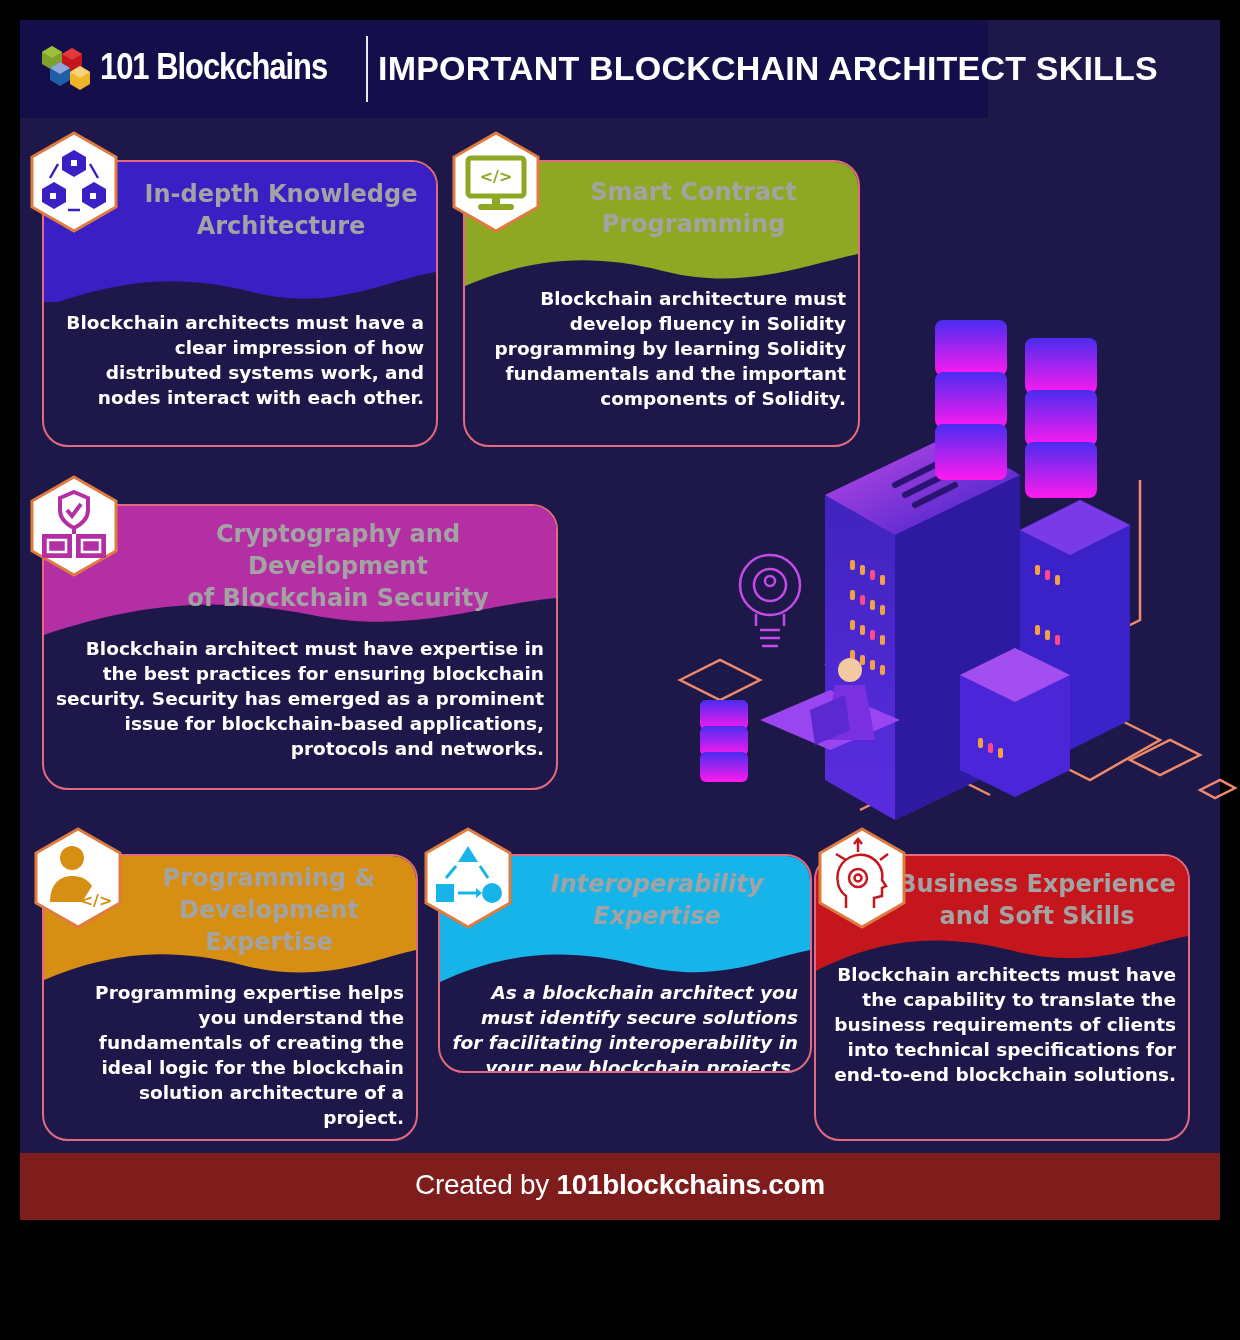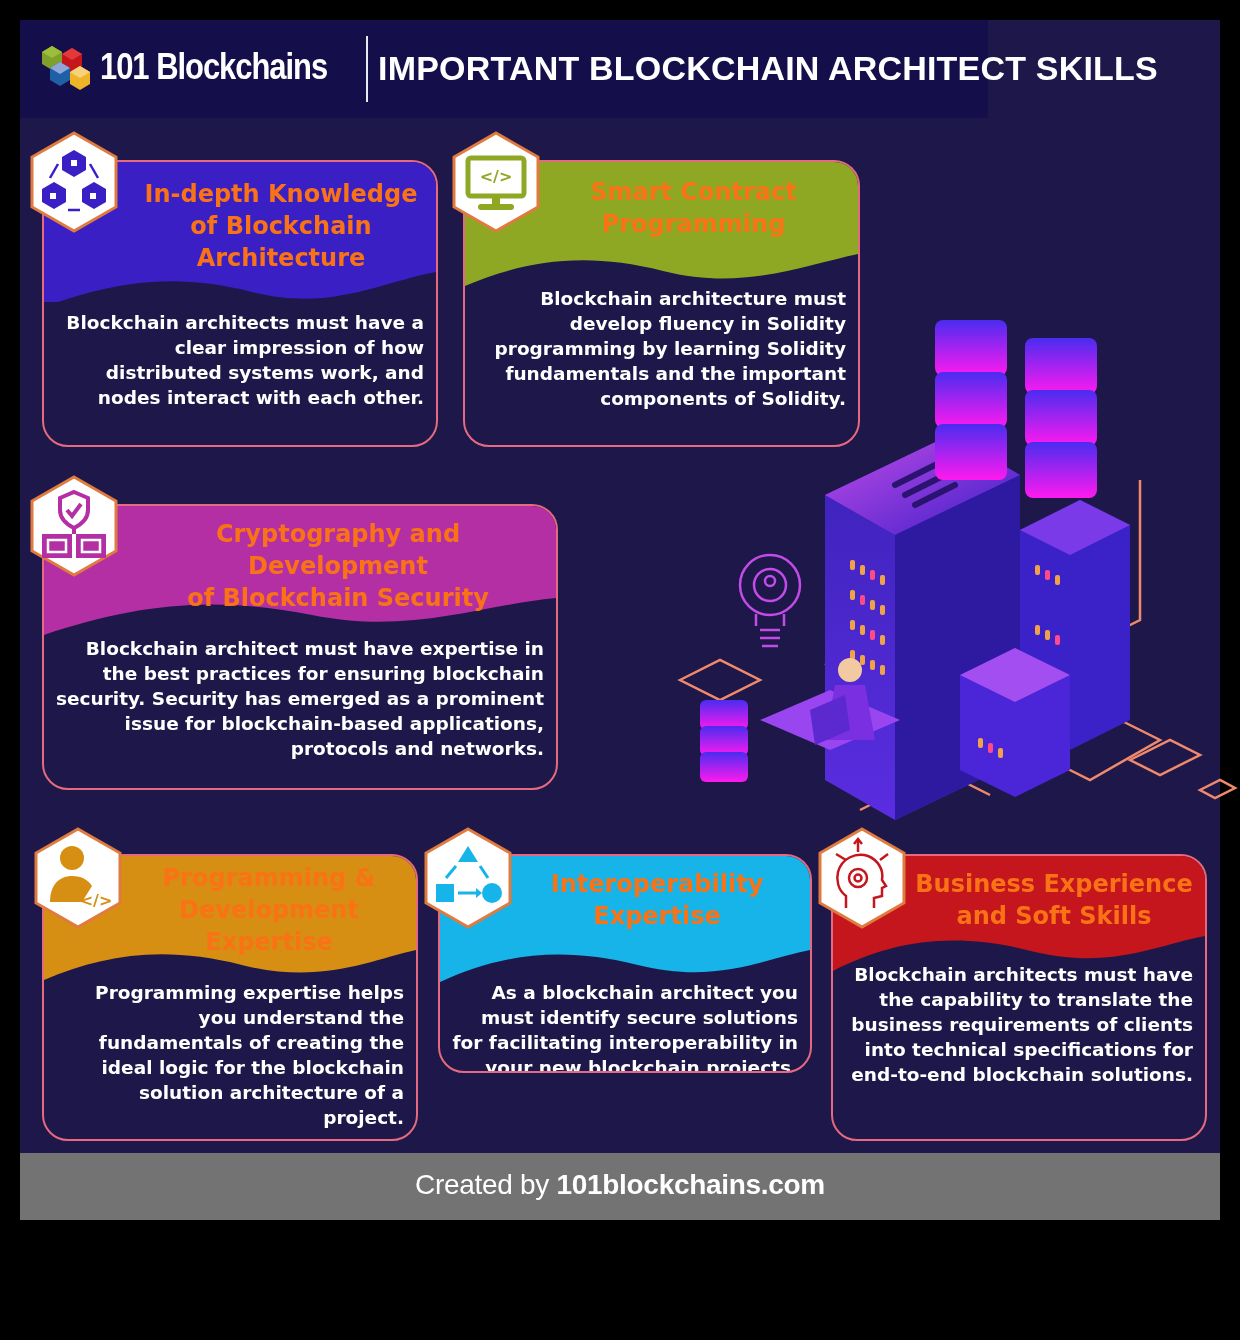--- a/index.html
+++ b/index.html
@@ -6,28 +6,28 @@
     html, body { width: 1240px; height: 1340px; background: #000000; overflow: hidden; }
     body { position: relative; font-family: "DejaVu Sans", sans-serif; }
 
     .frame { position: absolute; left: 20px; top: 20px; width: 1200px; height: 1200px; background: #1d1849; }
     .header { position: absolute; left: 0; top: 0; width: 968px; height: 98px; background: #140f4a; }
     .logo { position: absolute; left: 18px; top: 18px; width: 56px; height: 60px; }
     .brand { position: absolute; left: 80px; top: 26px; color: #fff; font-family: "Liberation Sans", sans-serif; font-weight: 700; font-size: 36px; letter-spacing: -1.2px; transform: scaleX(0.86); transform-origin: left center; }
     .divider { position: absolute; left: 346px; top: 16px; width: 2px; height: 66px; background: #e8e8f0; }
     .title { position: absolute; left: 358px; top: 29px; color: #fff; font-family: Liberation Sans, sans-serif; font-weight: 700; font-size: 34px; letter-spacing: 0.2px; white-space: nowrap; }
 
-    .footer { position: absolute; left: 0; top: 1133px; width: 1200px; height: 67px; background: #737373; }
+    .footer { position: absolute; left: 0; top: 1133px; width: 1200px; height: 67px; background: #7f1d1d; }
     .credit { position: absolute; left: 0; width: 100%; top: 16px; text-align: center; color: #fff; font-family: "Liberation Sans", sans-serif; font-size: 28px; letter-spacing: -0.3px; }
     .credit b { font-weight: 700; }
 
     .card { position: absolute; border: 2px solid #e56a7f; border-radius: 26px; background: #1d1849; overflow: hidden; }
     .card .band { position: absolute; left: 0; top: 0; width: 100%; }
     .card .wave { position: absolute; left: 0; width: 100%; }
-    .card .head { position: absolute; color: #f97316; font-weight: 700; text-align: center; line-height: 32px; font-size: 24px; }
+    .card .head { position: absolute; color: #a3a3a3; font-weight: 700; text-align: center; line-height: 32px; font-size: 24px; }
     .card .body { position: absolute; left: 12px; right: 12px; color: #fff; font-weight: 700; text-align: right; font-size: 18.5px; line-height: 25px; }
 
     .hex { position: absolute; width: 92px; height: 104px; }
     .hex svg { width: 100%; height: 100%; }
 
     .illus { position: absolute; left: 640px; top: 280px; width: 580px; height: 540px; }
   </style>
 </head>
 <body>
 
@@ -51,21 +51,20 @@
     <div class="title">IMPORTANT BLOCKCHAIN ARCHITECT SKILLS</div>
   </div>
 
   <div class="card" style="left:22px; top:140px; width:396px; height:287px;">
     <div class="band" style="height:140px; background:#3a1fc4;"></div>
     <svg class="wave" style="top:100px; height:60px;" viewBox="0 0 396 60" preserveAspectRatio="none">
         <path d="M0,45 C70,20 130,10 210,30 C290,50 340,20 396,10 L396,60 L0,60 Z" fill="#1d1849"></path>
       </svg>
     <div class="head" style="left:88px; right:6px; top:16px;">
       <div>In-depth Knowledge</div>
-        <div>of Blockchain</div>
         <div>Architecture</div>
     </div>
     <div class="body" style="top:148px;">Blockchain architects must have a clear impression of how distributed systems work, and nodes interact with each other.</div>
   </div>
 
   <div class="card" style="left:443px; top:140px; width:397px; height:287px;">
     <div class="band" style="height:130px; background:#8fa824;"></div>
     <svg class="wave" style="top:84px; height:60px;" viewBox="0 0 397 60" preserveAspectRatio="none">
         <path d="M0,40 C60,15 120,5 200,25 C280,45 340,20 397,8 L397,60 L0,60 Z" fill="#1d1849"></path>
       </svg>
@@ -94,33 +93,33 @@
         <path d="M0,40 C60,15 120,5 200,25 C280,45 330,20 376,10 L376,60 L0,60 Z" fill="#1d1849"></path>
       </svg>
     <div class="head" style="left:84px; right:6px; top:6px;">
       <div>Programming &amp;</div>
         <div>Development</div>
         <div>Expertise</div>
     </div>
     <div class="body" style="top:124px;">Programming expertise helps you understand the fundamentals of creating the ideal logic for the blockchain solution architecture of a project.</div>
   </div>
 
-  <div class="card" style="left:418px; top:834px; width:374px; height:219px;">
+  <div class="card" style="left:418px; top:834px; width:374px; height:219px;font-style:italic;">
     <div class="band" style="height:130px; background:#16b4e8;"></div>
     <svg class="wave" style="top:84px; height:60px;" viewBox="0 0 374 60" preserveAspectRatio="none">
         <path d="M0,42 C60,15 120,5 200,25 C280,45 330,18 374,10 L374,60 L0,60 Z" fill="#1d1849"></path>
       </svg>
     <div class="head" style="left:74px; right:10px; top:12px;">
       <div>Interoperability</div>
         <div>Expertise</div>
     </div>
     <div class="body" style="top:124px;">As a blockchain architect you must identify secure solutions for facilitating interoperability in your new blockchain projects.</div>
   </div>
 
-  <div class="card" style="left:811px; top:834px; width:376px; height:287px;">
+  <div class="card" style="left:794px; top:834px; width:376px; height:287px;">
     <div class="band" style="height:115px; background:#c4161c;"></div>
     <svg class="wave" style="top:70px; height:60px;" viewBox="0 0 376 60" preserveAspectRatio="none">
         <path d="M0,45 C60,15 120,5 200,25 C280,45 330,18 376,10 L376,60 L0,60 Z" fill="#1d1849"></path>
       </svg>
     <div class="head" style="left:72px; right:2px; top:12px;">
       <div>Business Experience</div>
         <div>and Soft Skills</div>
     </div>
     <div class="body" style="top:106px;">Blockchain architects must have the capability to translate the business requirements of clients into technical specifications for end-to-end blockchain solutions.</div>
   </div>

